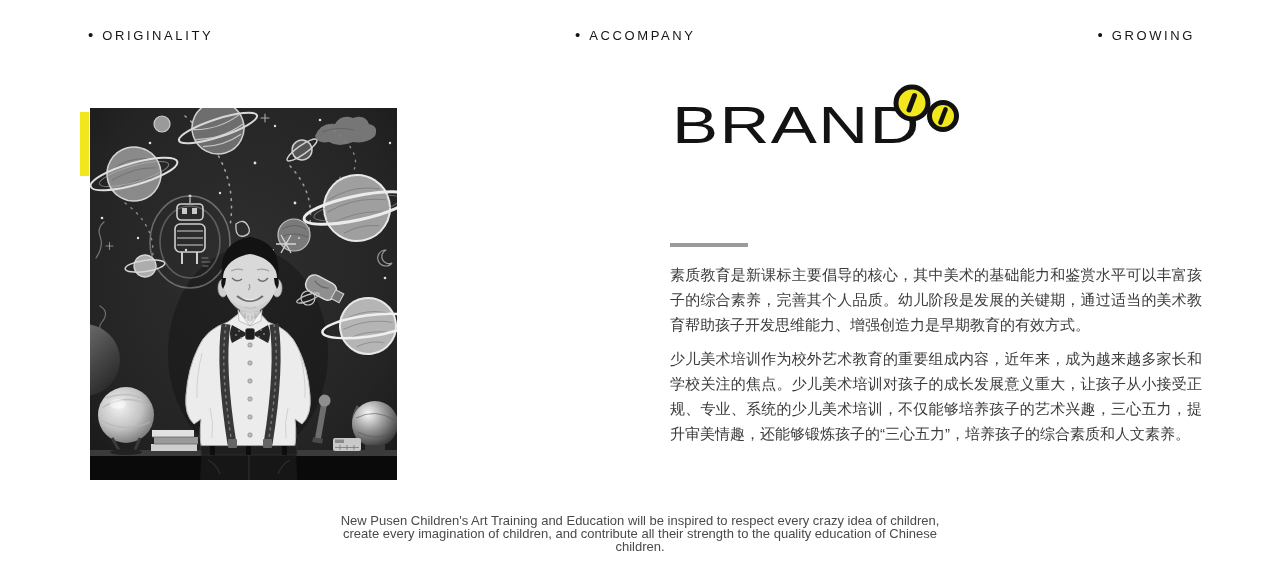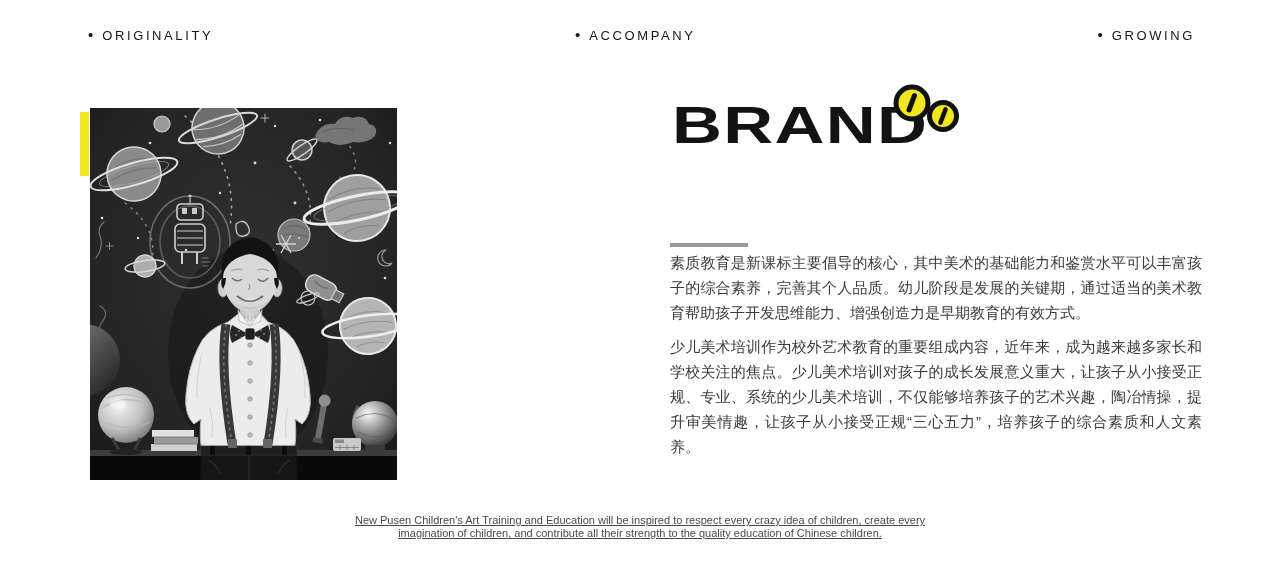--- a/index.html
+++ b/index.html
@@ -15,37 +15,37 @@
   }
   .hdr-item .dot{font-size:15px;letter-spacing:0;line-height:1;transform:translateY(-1px);}
   #hdr-1{left:88px;}
   #hdr-2{left:575px;}
   #hdr-3{right:85px;}
   
   .accent-bar{position:absolute;left:80px;top:112px;width:9px;height:64px;background:#f2e71c;}
   .photo{position:absolute;left:90px;top:108px;width:307px;height:372px;display:block;}
   
   .title{position:absolute;left:672px;top:96px;width:540px;color:#131313;}
-  .title .line{height:59px;line-height:59px;font-size:52px;font-weight:700;white-space:nowrap;}
+  .title .line{height:59px;line-height:59px;font-size:52px;font-weight:400;white-space:nowrap;}
   .title .stretch{display:inline-block;transform:scaleX(1.33);transform-origin:left center;letter-spacing:1px;}
   .brand-eyes{position:absolute;left:888px;top:80px;width:76px;height:56px;z-index:5;}
   
   .divider{position:absolute;left:670px;top:243px;width:78px;height:4px;background:#9b9b9b;}
   
-  .body-copy{position:absolute;left:670px;top:250px;width:532px;color:#3b3b3b;}
+  .body-copy{position:absolute;left:670px;top:262px;width:532px;color:#3b3b3b;}
   .body-copy p{
     margin:0 0 9px 0;font-size:15px;line-height:25px;text-align:justify;
     font-family:"Liberation Sans","DejaVu Sans",sans-serif;
   }
   
   .footer{
     position:absolute;left:0;right:0;top:514px;text-align:center;color:#4a4a4a;
   }
   .footer .inner{
-    display:inline-block;max-width:612px;font-size:11px;line-height:13px;font-weight:400;text-decoration:underline;
+    display:inline-block;max-width:612px;font-size:13px;line-height:13px;font-weight:400;
   }
 </style>
 </head>
 <body>
 
 <div class="canvas">
 
   <div class="hdr-item" id="hdr-1">
     <span class="dot">•</span>
     <span>ORIGINALITY</span>
@@ -302,20 +302,20 @@
     <circle cx="24" cy="23" r="16" fill="#f2e71c" stroke="#111111" stroke-width="5"></circle>
     <line x1="26.5" y1="15.5" x2="21" y2="30" stroke="#111111" stroke-width="5" stroke-linecap="round"></line>
     <circle cx="55" cy="36" r="13.5" fill="#f2e71c" stroke="#111111" stroke-width="5"></circle>
     <line x1="57.5" y1="29.5" x2="52.5" y2="42.5" stroke="#111111" stroke-width="4.6" stroke-linecap="round"></line>
   </svg>
 
   <div class="divider"></div>
 
   <div class="body-copy">
     <p>素质教育是新课标主要倡导的核心，其中美术的基础能力和鉴赏水平可以丰富孩子的综合素养，完善其个人品质。幼儿阶段是发展的关键期，通过适当的美术教育帮助孩子开发思维能力、增强创造力是早期教育的有效方式。</p>
-    <p>少儿美术培训作为校外艺术教育的重要组成内容，近年来，成为越来越多家长和学校关注的焦点。少儿美术培训对孩子的成长发展意义重大，让孩子从小接受正规、专业、系统的少儿美术培训，不仅能够培养孩子的艺术兴趣，陶冶情操，提升审美情趣，让孩子从小接受正规“三心五力”，培养孩子的综合素质和人文素养。</p>
+    <p>少儿美术培训作为校外艺术教育的重要组成内容，近年来，成为越来越多家长和学校关注的焦点。少儿美术培训对孩子的成长发展意义重大，让孩子从小接受正规、专业、系统的少儿美术培训，不仅能够培养孩子的艺术兴趣，三心五力，提升审美情趣，还能够锻炼孩子的“三心五力”，培养孩子的综合素质和人文素养。</p>
   </div>
 
   <div class="footer">
     <span class="inner">New Pusen Children's Art Training and Education will be inspired to respect every crazy idea of children, create every imagination of children, and contribute all their strength to the quality education of Chinese children.</span>
   </div>
 
 </div>
 
 </body></html>

